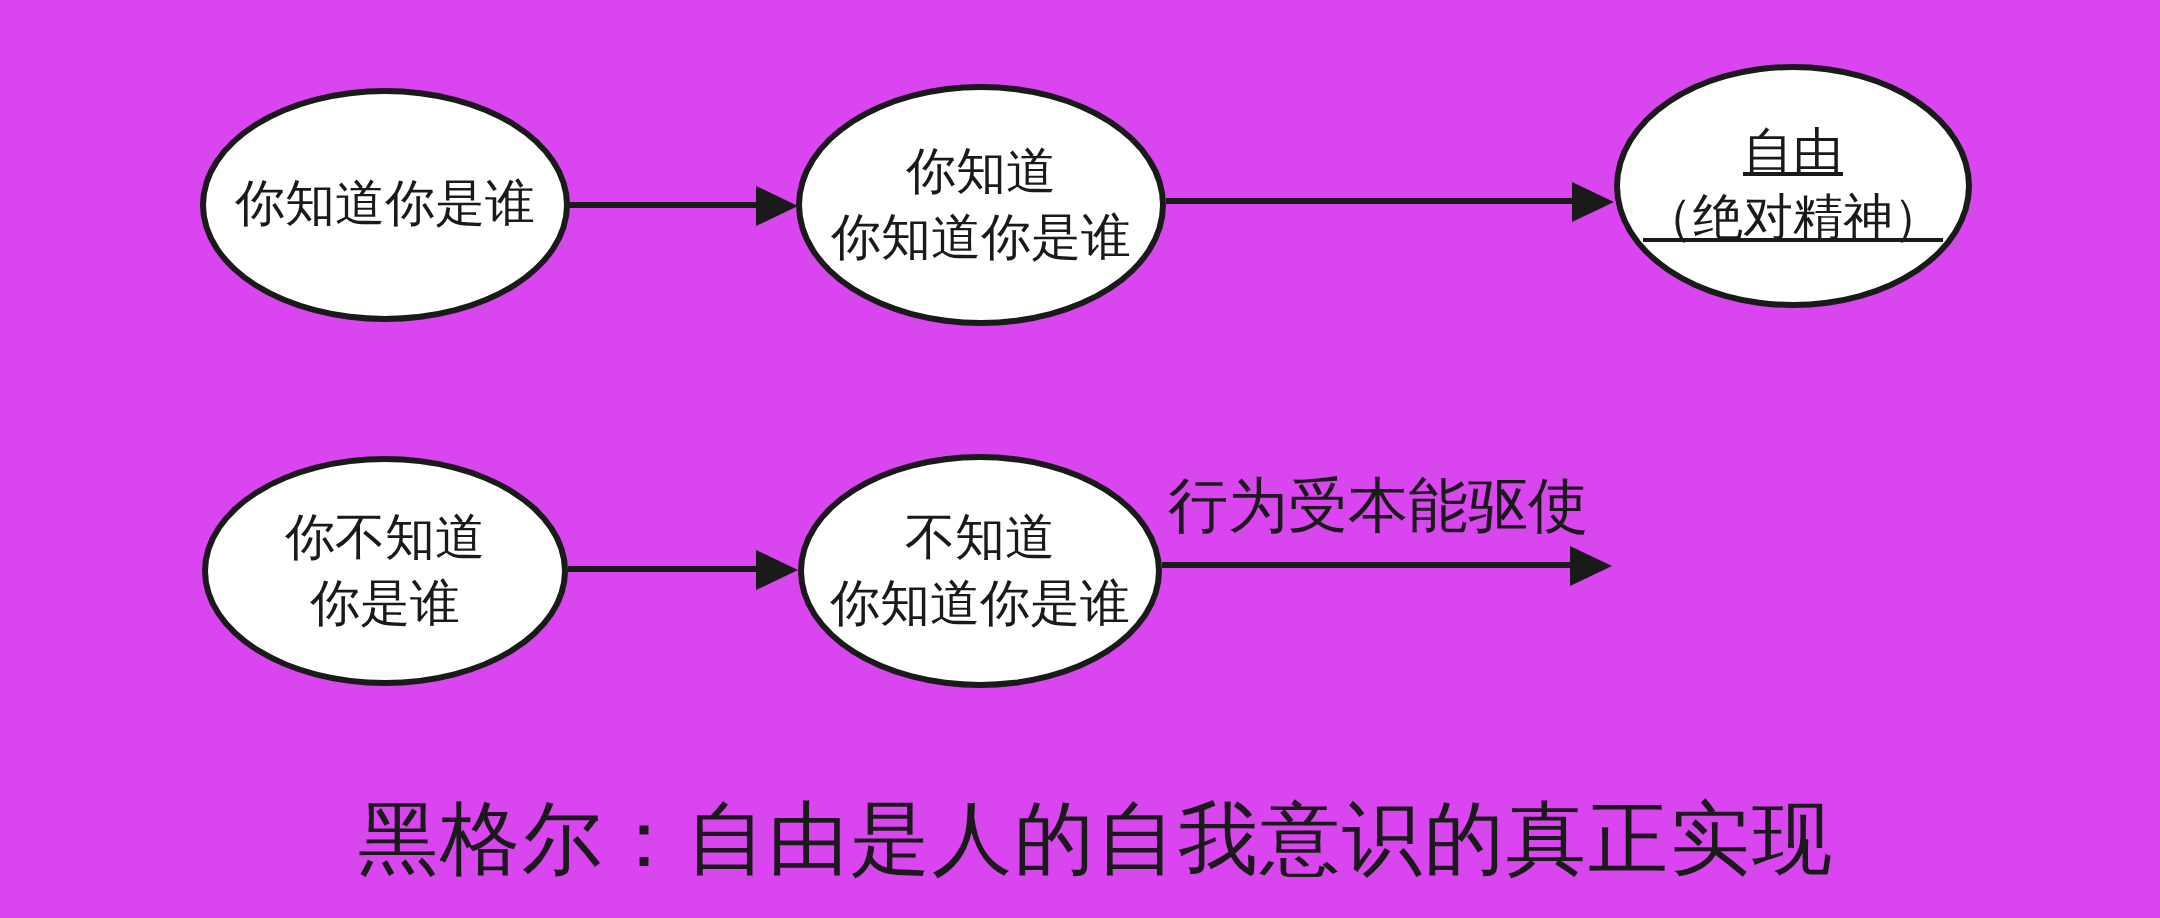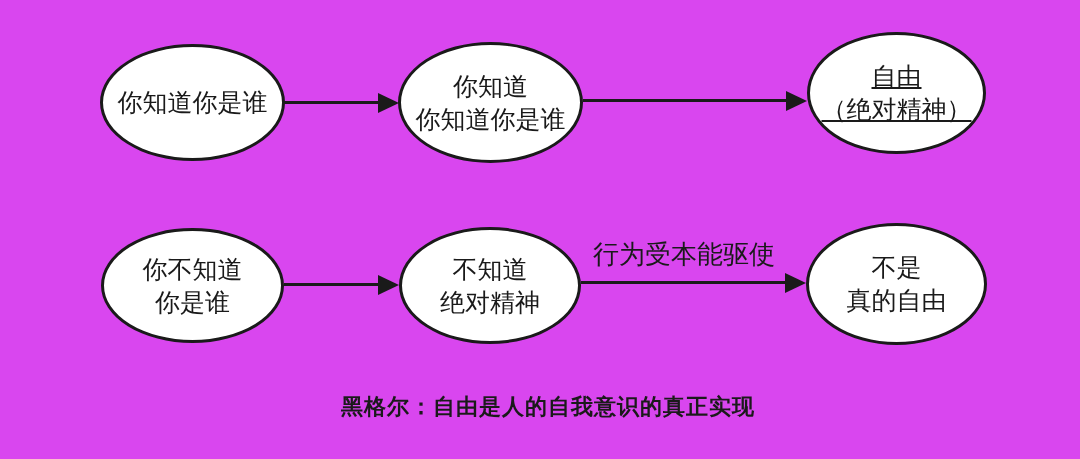--- a/index.html
+++ b/index.html
@@ -57,34 +57,33 @@
   .a3-line { left: 284px; top: 283px; width: 97px; }
   .a3-head { left: 378px; top: 275px; }
   .a4-line { left: 581px; top: 281px; width: 206px; }
   .a4-head { left: 785px; top: 273px; }
 
   .arrow-label {
     position: absolute;
     left: 584px;
     top: 238px;
     width: 200px;
-    text-align: center;
-    font-size: 26px;
+    font-size: 30px;
     line-height: 32px;
     color: #1a1a1a;
     white-space: nowrap;
   }
   .caption {
     position: absolute;
     left: 16px;
     right: 0;
     top: 392px;
     text-align: center;
-    font-size: 22px;
-    font-weight: bold;
+    font-size: 40px;
+    font-weight: normal;
     letter-spacing: 1px;
     color: #1a1a1a;
   }
 </style>
 </head>
 <body>
 
 <div class="canvas">
 
   <div class="node n1">
@@ -110,27 +109,23 @@
   <div class="node n4">
     <span class="node-label">你不知道
 你是谁</span>
   </div>
 
   <div class="arrow-line a3-line"></div>
   <div class="arrow-head a3-head"></div>
 
   <div class="node n5">
     <span class="node-label">不知道
-绝对精神</span>
+你知道你是谁</span>
   </div>
 
   <div class="arrow-label">行为受本能驱使</div>
   <div class="arrow-line a4-line"></div>
   <div class="arrow-head a4-head"></div>
 
-  <div class="node n6">
-    <span class="node-label">不是
-真的自由</span>
-  </div>
 
   <div class="caption">黑格尔：自由是人的自我意识的真正实现</div>
 
 </div>
 
 </body></html>

